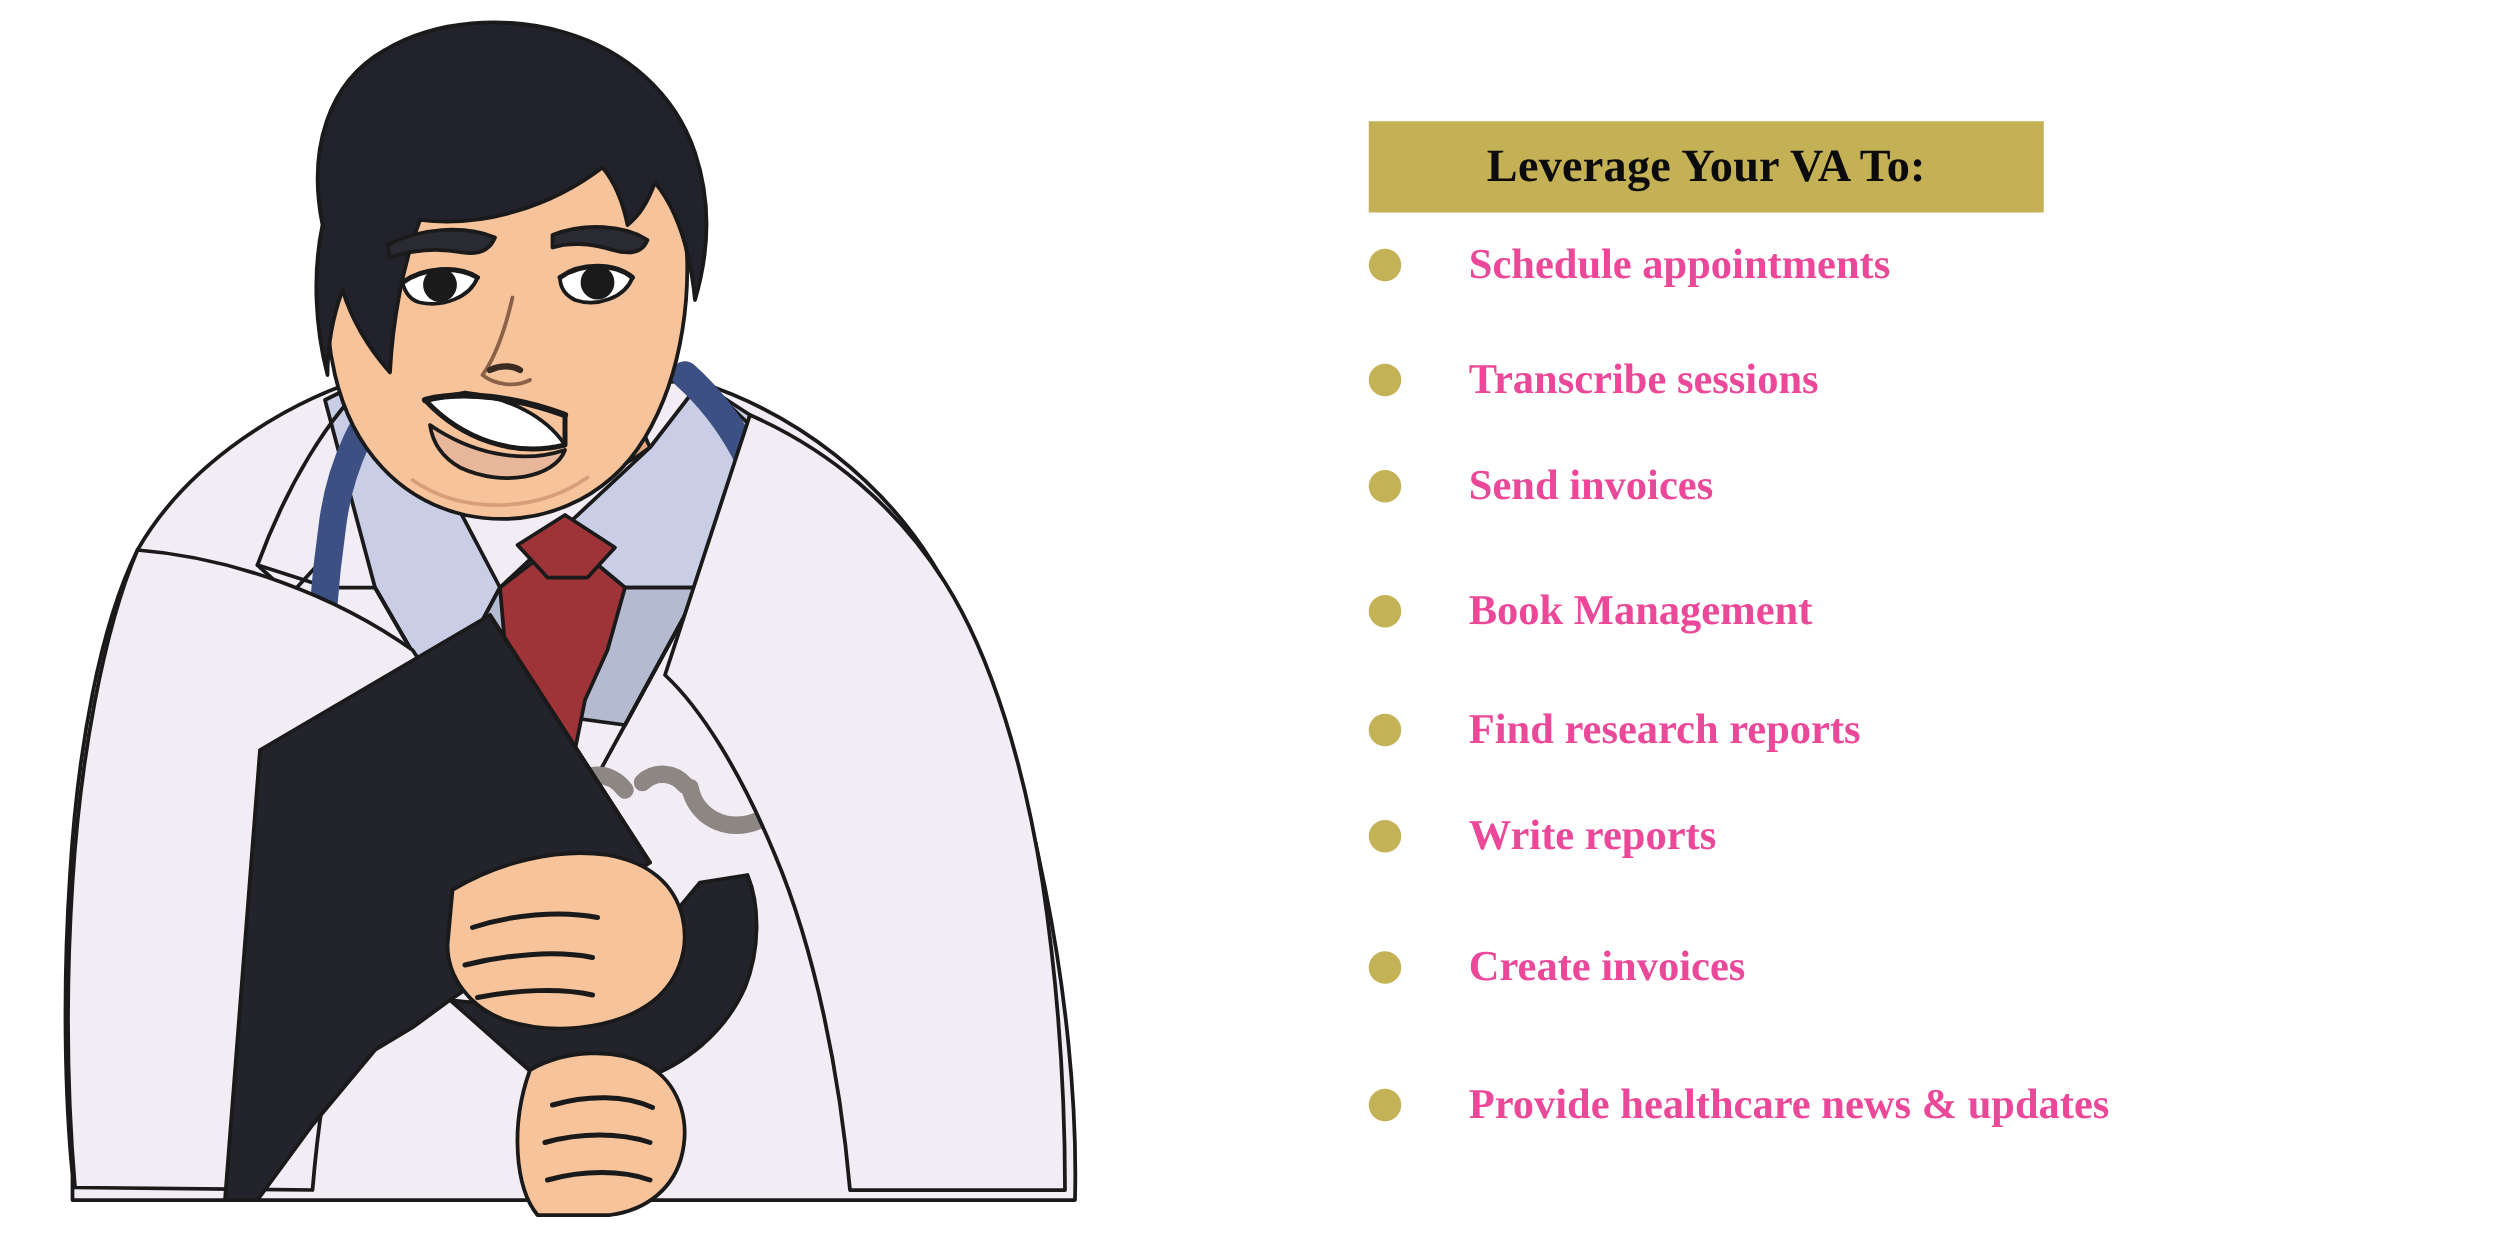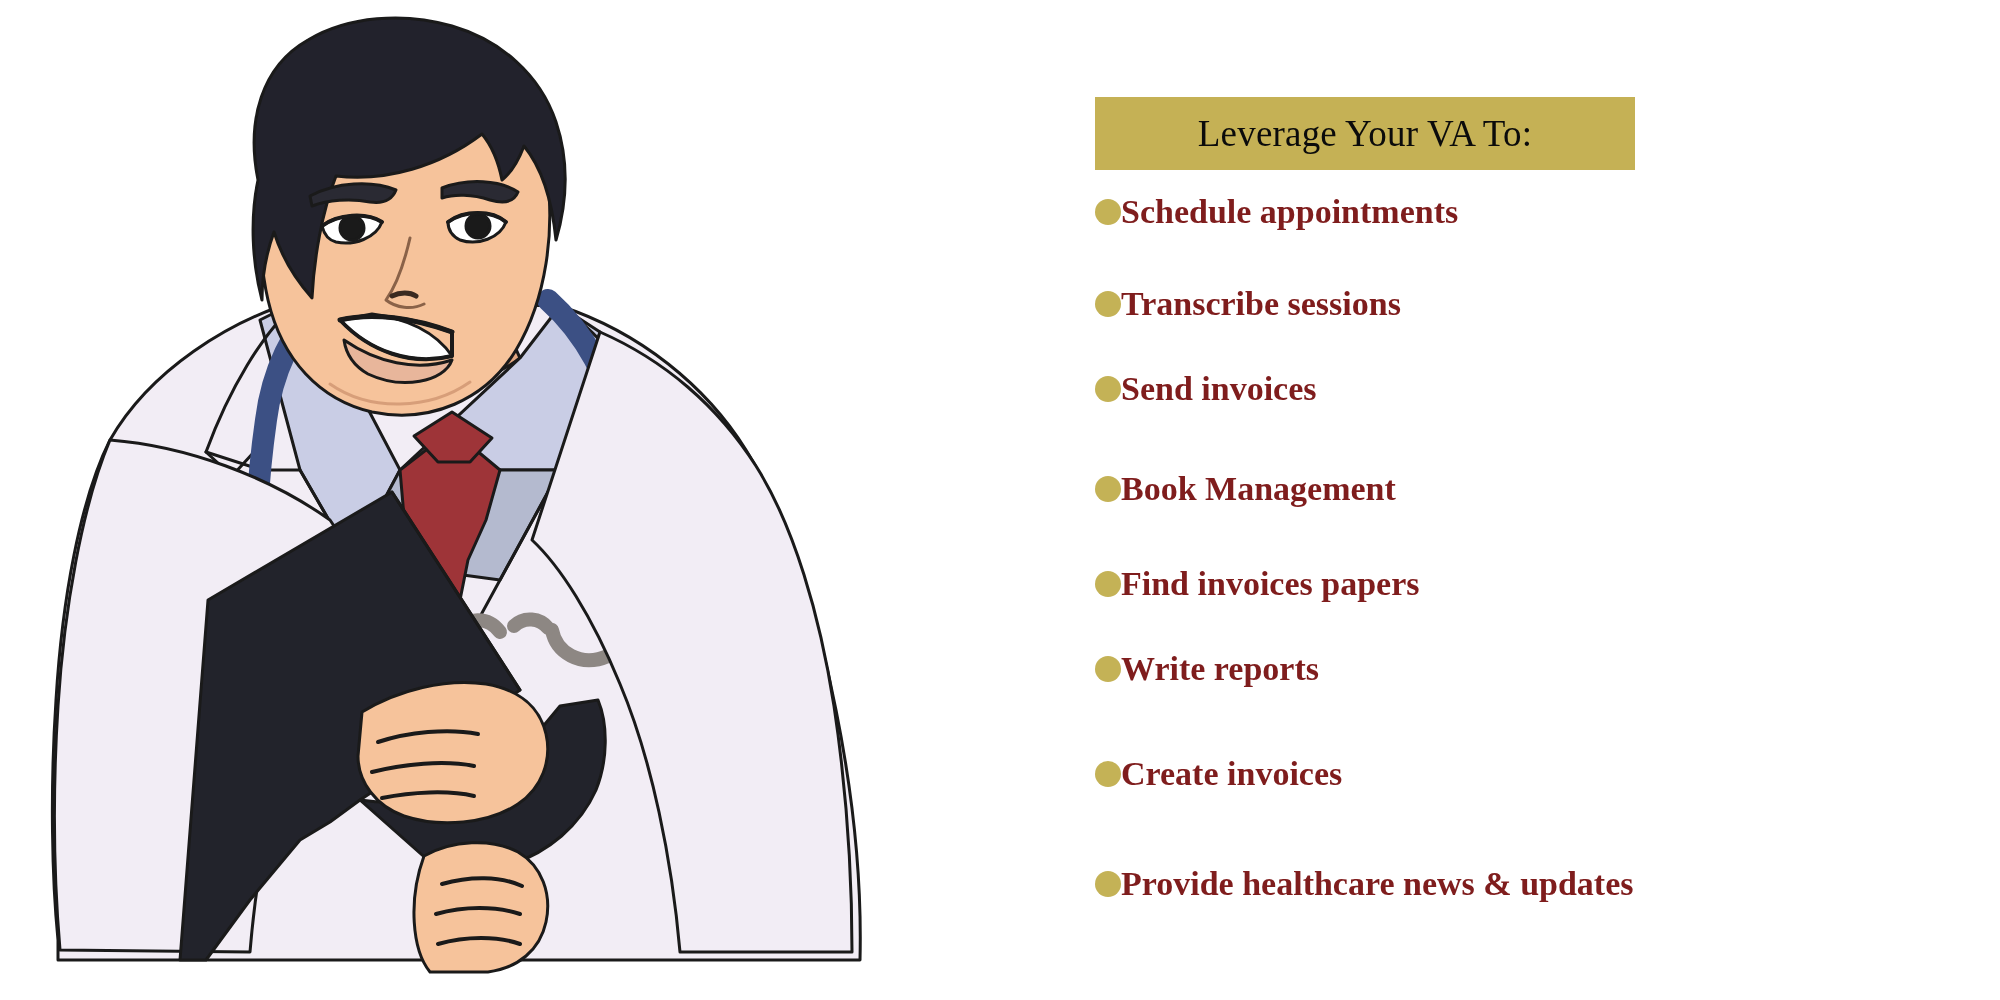--- a/index.html
+++ b/index.html
@@ -45,21 +45,21 @@
     top: 97px;
     width: 540px;
     height: 73px;
     background: #C5B155;
     display: flex;
     align-items: center;
     justify-content: center;
   }
   #banner-title {
     font-family: "Liberation Serif", serif;
-    font-weight: normal;
+    font-weight: bold;
     font-size: 37px;
     line-height: 1;
     color: #0b0b0b;
     letter-spacing: 0.2px;
     white-space: nowrap;
   }
 
   #bullet-list {
     position: absolute;
     left: 0px;
@@ -74,25 +74,26 @@
     align-items: center;
   }
   .bullet-dot {
     width: 26px;
     height: 26px;
     border-radius: 50%;
     background: #C4B256;
     flex: 0 0 auto;
   }
   .bullet-label {
+    margin-left: 54px;
     font-family: "Liberation Serif", serif;
     font-weight: bold;
     font-size: 34px;
     line-height: 1;
-    color: #7f1d1d;
+    color: #ec4899;
     white-space: nowrap;
   }
 </style>
 </head>
 <body>
 
 <div id="slide">
 
   <div id="illustration">
     <svg width="1000" height="1000" viewBox="0 0 1000 1000" xmlns="http://www.w3.org/2000/svg">
@@ -303,21 +304,21 @@
         <span class="bullet-label">Send invoices</span>
       </div>
 
       <div class="bullet-row" style="top:277px">
         <span class="bullet-dot"></span>
         <span class="bullet-label">Book Management</span>
       </div>
 
       <div class="bullet-row" style="top:372px">
         <span class="bullet-dot"></span>
-        <span class="bullet-label">Find invoices papers</span>
+        <span class="bullet-label">Find research reports</span>
       </div>
 
       <div class="bullet-row" style="top:457px">
         <span class="bullet-dot"></span>
         <span class="bullet-label">Write reports</span>
       </div>
 
       <div class="bullet-row" style="top:562px">
         <span class="bullet-dot"></span>
         <span class="bullet-label">Create invoices</span>

